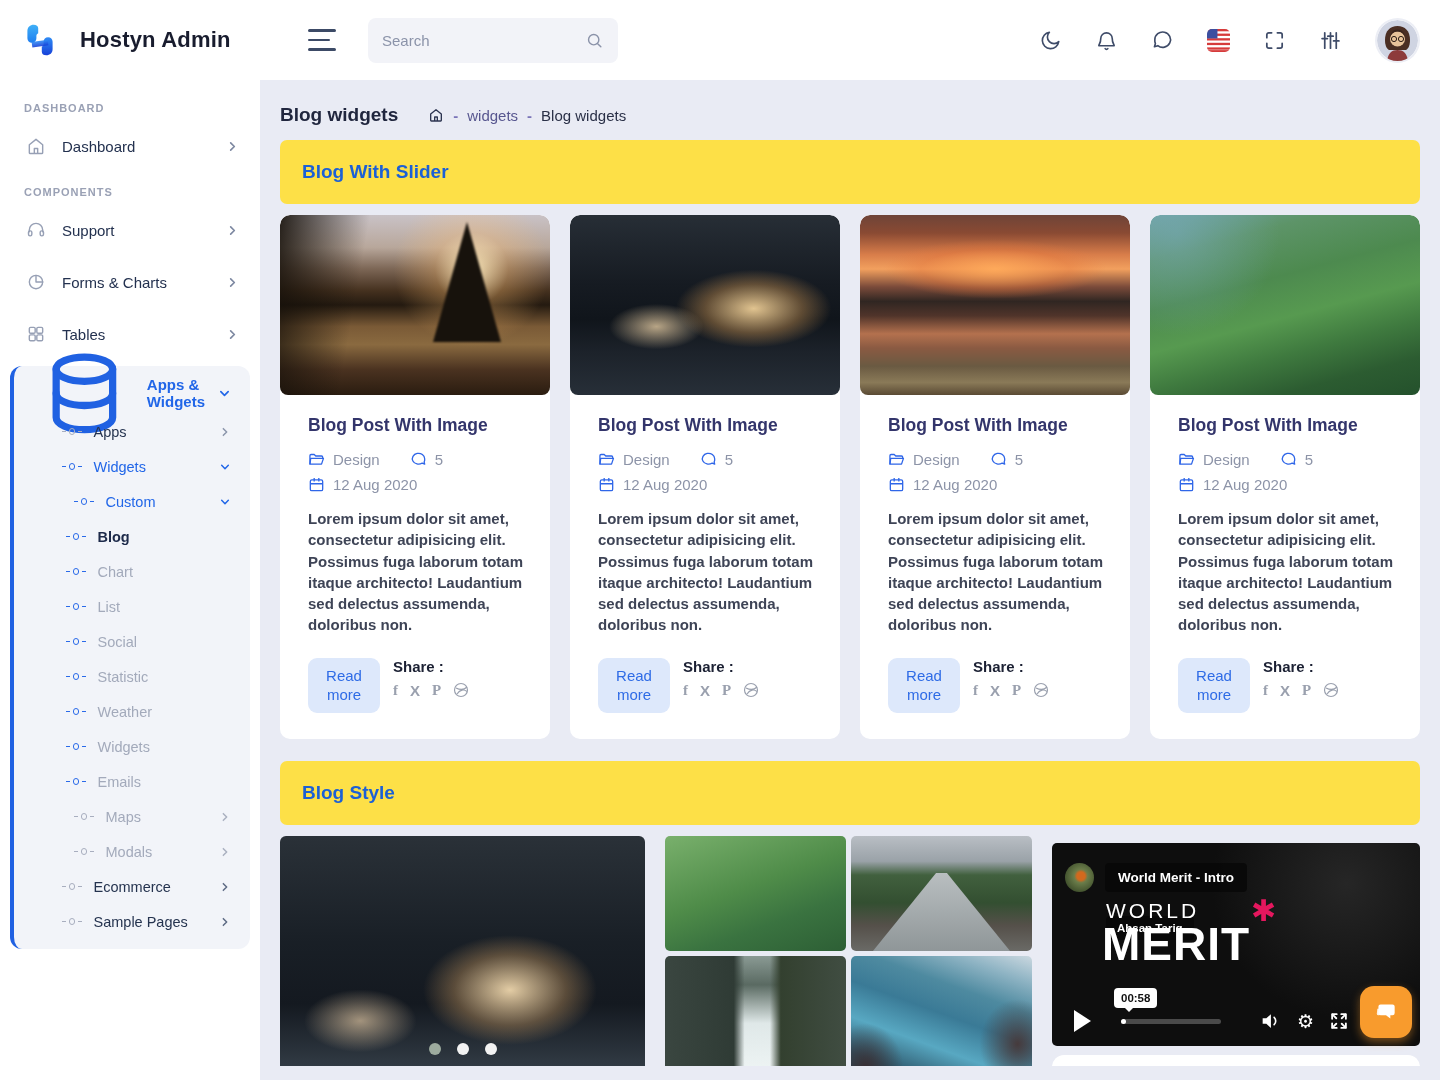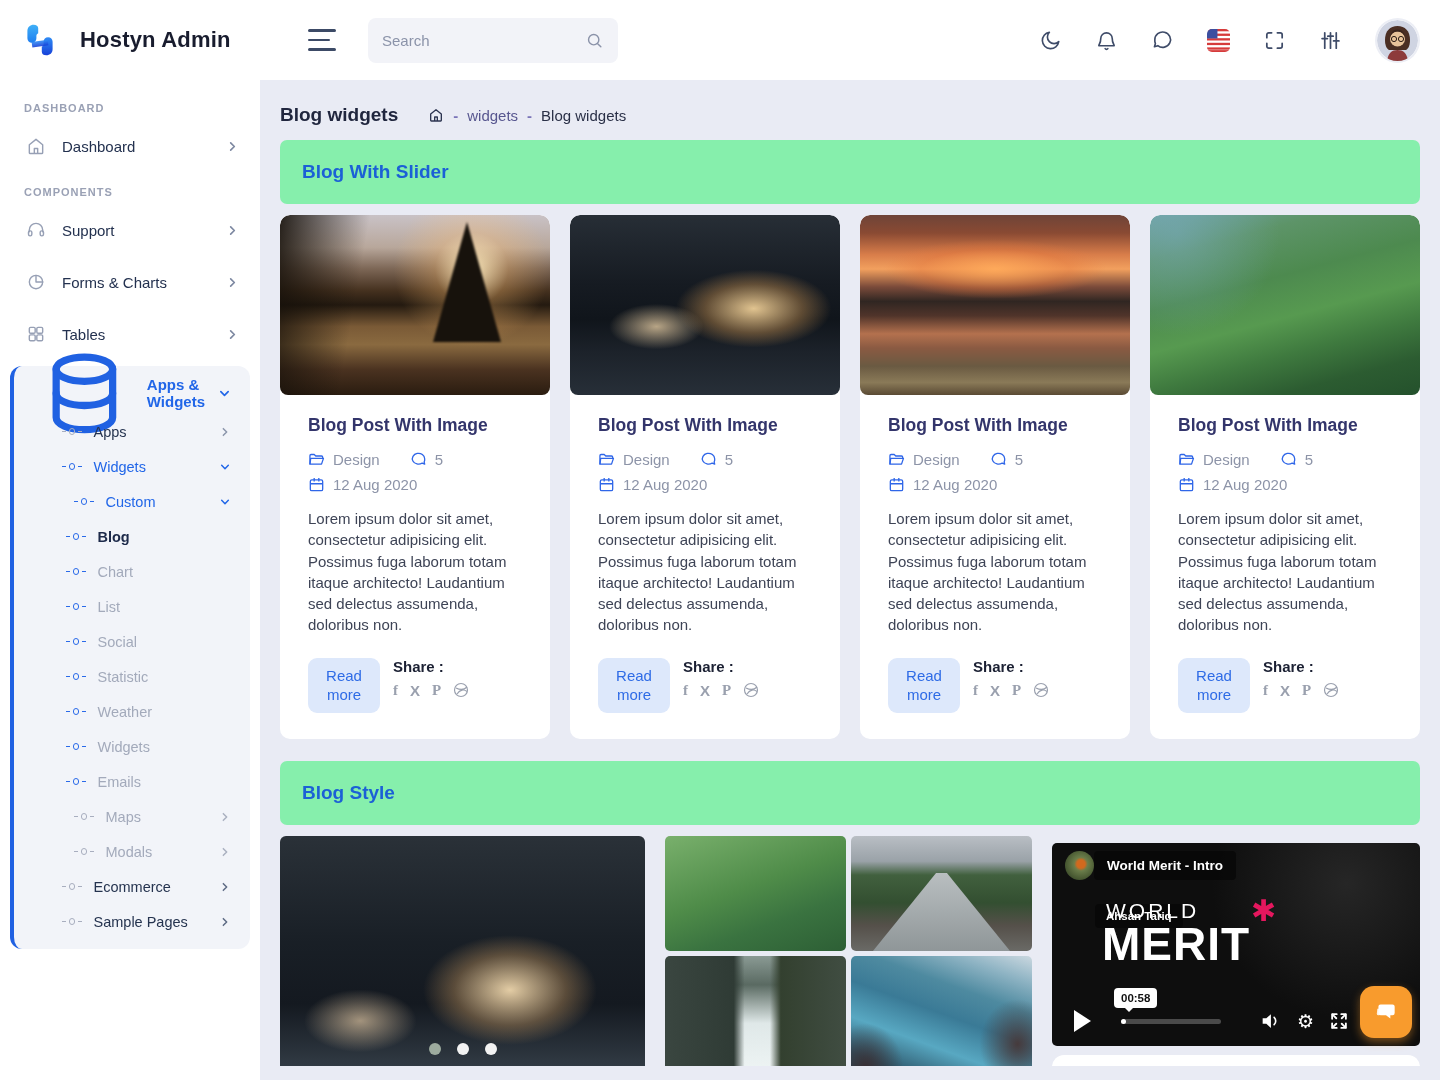--- a/index.html
+++ b/index.html
@@ -54,33 +54,33 @@
   
   .content { position:absolute; top:80px; left:260px; width:1180px; height:1000px; padding:20px 20px 0 20px; }
   .title-row { display:flex; align-items:center; margin:4px 0 14px 0; }
   .page-title { font-size:19px; font-weight:600; color:#20263e; }
   .crumbs { display:flex; align-items:center; gap:9px; margin-left:30px; font-size:15px; }
   .crumb-home { color:#2c3450; display:flex; }
   .crumb-sep { color:#7a74b8; font-weight:600; }
   .crumb-link { color:#57568f; cursor:pointer; }
   .crumb-cur { color:#2a3047; }
 
-  .banner { background:#86efac; border-radius:7px; padding:21px 22px; }
+  .banner { background:#fde047; border-radius:7px; padding:21px 22px; }
   .banner h2 { font-size:19px; font-weight:700; color:#1b60d6; }
 
   .cards { display:grid; grid-template-columns:repeat(4,1fr); gap:20px; margin-top:11px; }
   .card { background:#fff; border-radius:10px; overflow:hidden; padding-bottom:26px; }
   .card-img { height:180px; border-radius:10px 10px 8px 8px; }
   .card-body { padding:20px 26px 0 28px; }
   .card-title { font-size:17.5px; font-weight:700; color:#33356b; }
   .meta { display:flex; align-items:center; gap:8px; margin-top:15px; color:#8d94a8; font-size:15px; }
   .meta + .meta { margin-top:8px; }
   .micon { width:17px; height:17px; color:#2f66e8; flex:none; }
   .meta .gap { width:14px; }
-  .excerpt { margin-top:15px; font-size:15px; line-height:1.42; color:#3e4456; }
+  .excerpt { margin-top:15px; font-size:15px; line-height:1.42; color:#3e4456;font-weight:bold; }
   .card-foot { display:flex; align-items:flex-start; gap:13px; margin-top:22px; }
   .read-more { background:#dde8fb; color:#2e6be6; border:none; border-radius:9px; font-family:inherit;
     font-size:15px; padding:9px 13px; width:72px; line-height:1.25; cursor:pointer; }
   .share-label { font-size:15px; font-weight:700; color:#1b2033; }
   .share-icons { display:flex; align-items:center; gap:12px; margin-top:7px; color:#9aa0ae; }
   .sicon { font-size:15px; font-weight:700; cursor:pointer; font-family:"Liberation Serif",serif; }
   .sicon.xx { font-family:"Liberation Sans",sans-serif; }
 
   .style-banner { margin-top:22px; }
 
@@ -90,21 +90,21 @@
   .dots { position:absolute; top:207px; left:50%; transform:translateX(-50%); display:flex; gap:16px; }
   .dot { width:12px; height:12px; border-radius:50%; background:#f2f2f2; cursor:pointer; }
   .dot.active { background:#9dab9e; }
   .tiles { display:grid; grid-template-columns:1fr 1fr; grid-template-rows:115px 160px; gap:5px; }
   .tile { border-radius:5px; }
 
   .video-col { position:relative; }
   .video { position:relative; margin-top:7px; height:203px; background:
       radial-gradient(circle at 80% 20%, #262626, transparent 40%), #0e0e0e;
     border-radius:5px; overflow:visible; }
-  .v-top { position:absolute; top:8px; left:13px; display:flex; align-items:flex-start; }
+  .v-top { position:absolute; top:20px; left:13px; display:flex; align-items:flex-start; gap:11px; }
   .v-avatar { width:29px; height:29px; border-radius:50%;
     background:radial-gradient(circle at 55% 45%, #d2691e 0 18%, #6b7d4a 30%, #44542f 70%, #2c3a20 100%); }
   .v-pill { background:rgba(8,8,8,.88); color:#fff; font-weight:700; font-size:13.5px; border-radius:4px; padding:7px 13px; }
   .v-pill2 { display:inline-block; margin:6px 0 0 1px; background:rgba(8,8,8,.88); color:#fff; font-weight:700;
     font-size:11.5px; border-radius:4px; padding:6px 11px; }
   .v-logo { position:absolute; top:56px; left:50px; color:#fff; }
   .v-logo .l1 { font-size:21px; font-weight:400; letter-spacing:3px; margin-left:4px; }
   .v-logo .l2 { font-size:46px; font-weight:800; letter-spacing:1px; line-height:.95; }
   .v-logo .mark { position:absolute; right:-26px; top:-6px; color:#e5175e; font-size:30px; font-weight:700; }
   .v-controls { position:absolute; left:22px; right:70px; bottom:14px; display:flex; align-items:center; }

